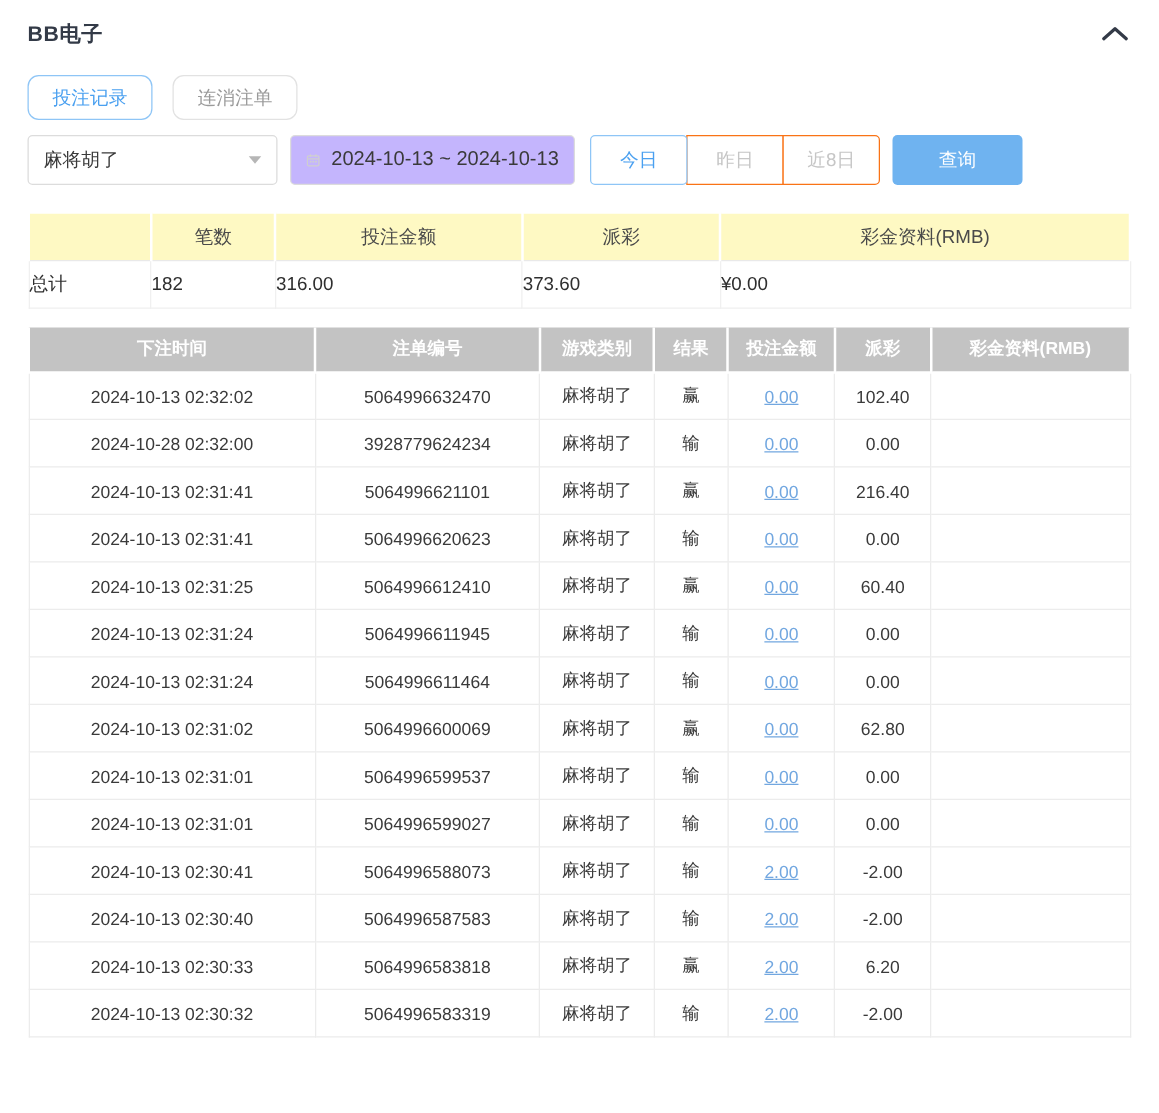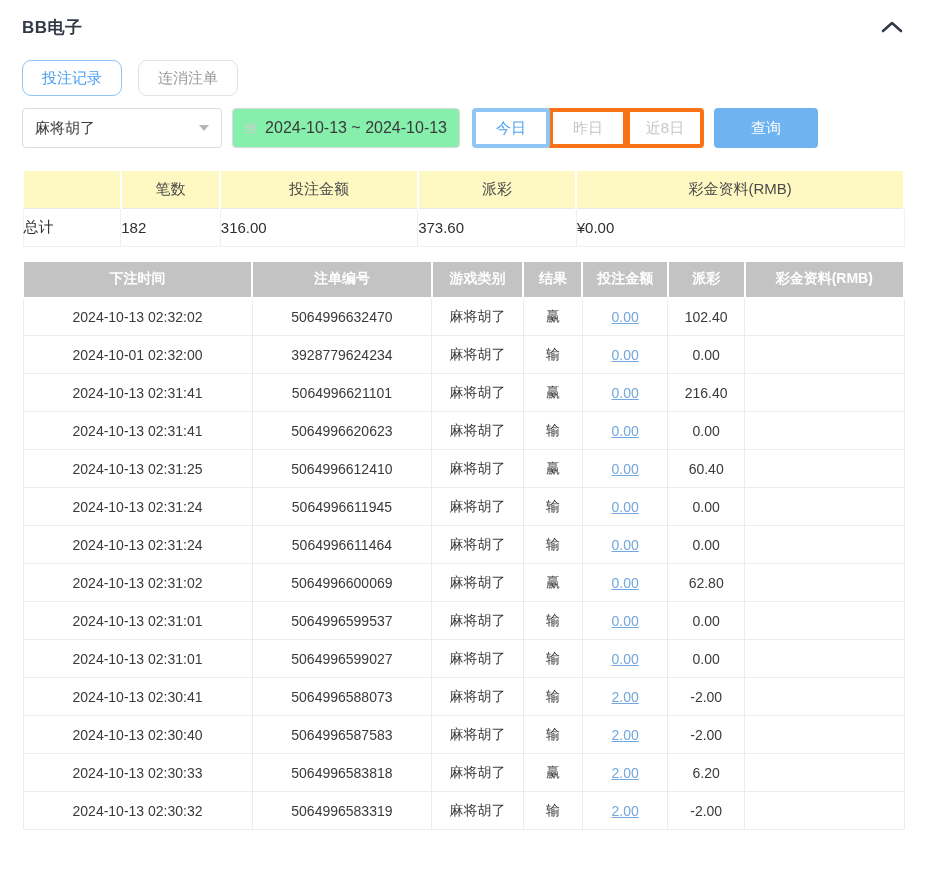--- a/index.html
+++ b/index.html
@@ -32,26 +32,26 @@
   
   .filters { margin-top:12px; display:flex; align-items:center; }
   .select {
     width:200px; height:40px; border:1px solid #dcdcdc; border-radius:4px;
     display:flex; align-items:center; justify-content:space-between;
     padding:0 12px; font-size:15px; color:#3a3a3a; cursor:pointer; background:#fff;
   }
   .caret { width:0; height:0; border-left:5px solid transparent; border-right:5px solid transparent; border-top:6px solid #b6b6b6; }
   .datebox {
     margin-left:10px; width:228px; height:40px; border:1px solid #dcdcdc; border-radius:4px;
-    display:flex; align-items:center; gap:9px; padding:0 12px; background:#86efac; cursor:pointer;
+    display:flex; align-items:center; gap:9px; padding:0 12px; background:#c4b5fd; cursor:pointer;
   }
   .datebox .val { font-size:16px; color:#3a3a3a; white-space:nowrap; }
   .btn-group { margin-left:12px; display:flex; }
   .btn-group button {
-    width:78px; height:40px; background:#fff; border:4px solid #f97316; color:#c6c6c6;
+    width:78px; height:40px; background:#fff; border:1px solid #f97316; color:#c6c6c6;
     font-size:15px; cursor:pointer; margin-left:-1px;
   }
   .btn-group button:first-child { margin-left:0; border-radius:4px 0 0 4px; }
   .btn-group button:last-child { border-radius:0 4px 4px 0; }
   .btn-group button.active { color:var(--accent); border-color:var(--accent-border); position:relative; z-index:1; border-radius:4px; }
   .query-btn {
     margin-left:10px; width:104px; height:40px; background:var(--btn-bg); color:#fff;
     border:none; border-radius:4px; font-size:15px; cursor:pointer;
   }
 
@@ -179,21 +179,21 @@
         <tr>
           <td>2024-10-13 02:32:02</td>
           <td>5064996632470</td>
           <td>麻将胡了</td>
           <td>赢</td>
           <td><a class="amount-link">0.00</a></td>
           <td>102.40</td>
           <td></td>
         </tr>
         <tr>
-          <td>2024-10-01 02:32:00</td>
+          <td>2024-10-28 02:32:00</td>
           <td>3928779624234</td>
           <td>麻将胡了</td>
           <td>输</td>
           <td><a class="amount-link">0.00</a></td>
           <td>0.00</td>
           <td></td>
         </tr>
         <tr>
           <td>2024-10-13 02:31:41</td>
           <td>5064996621101</td>

